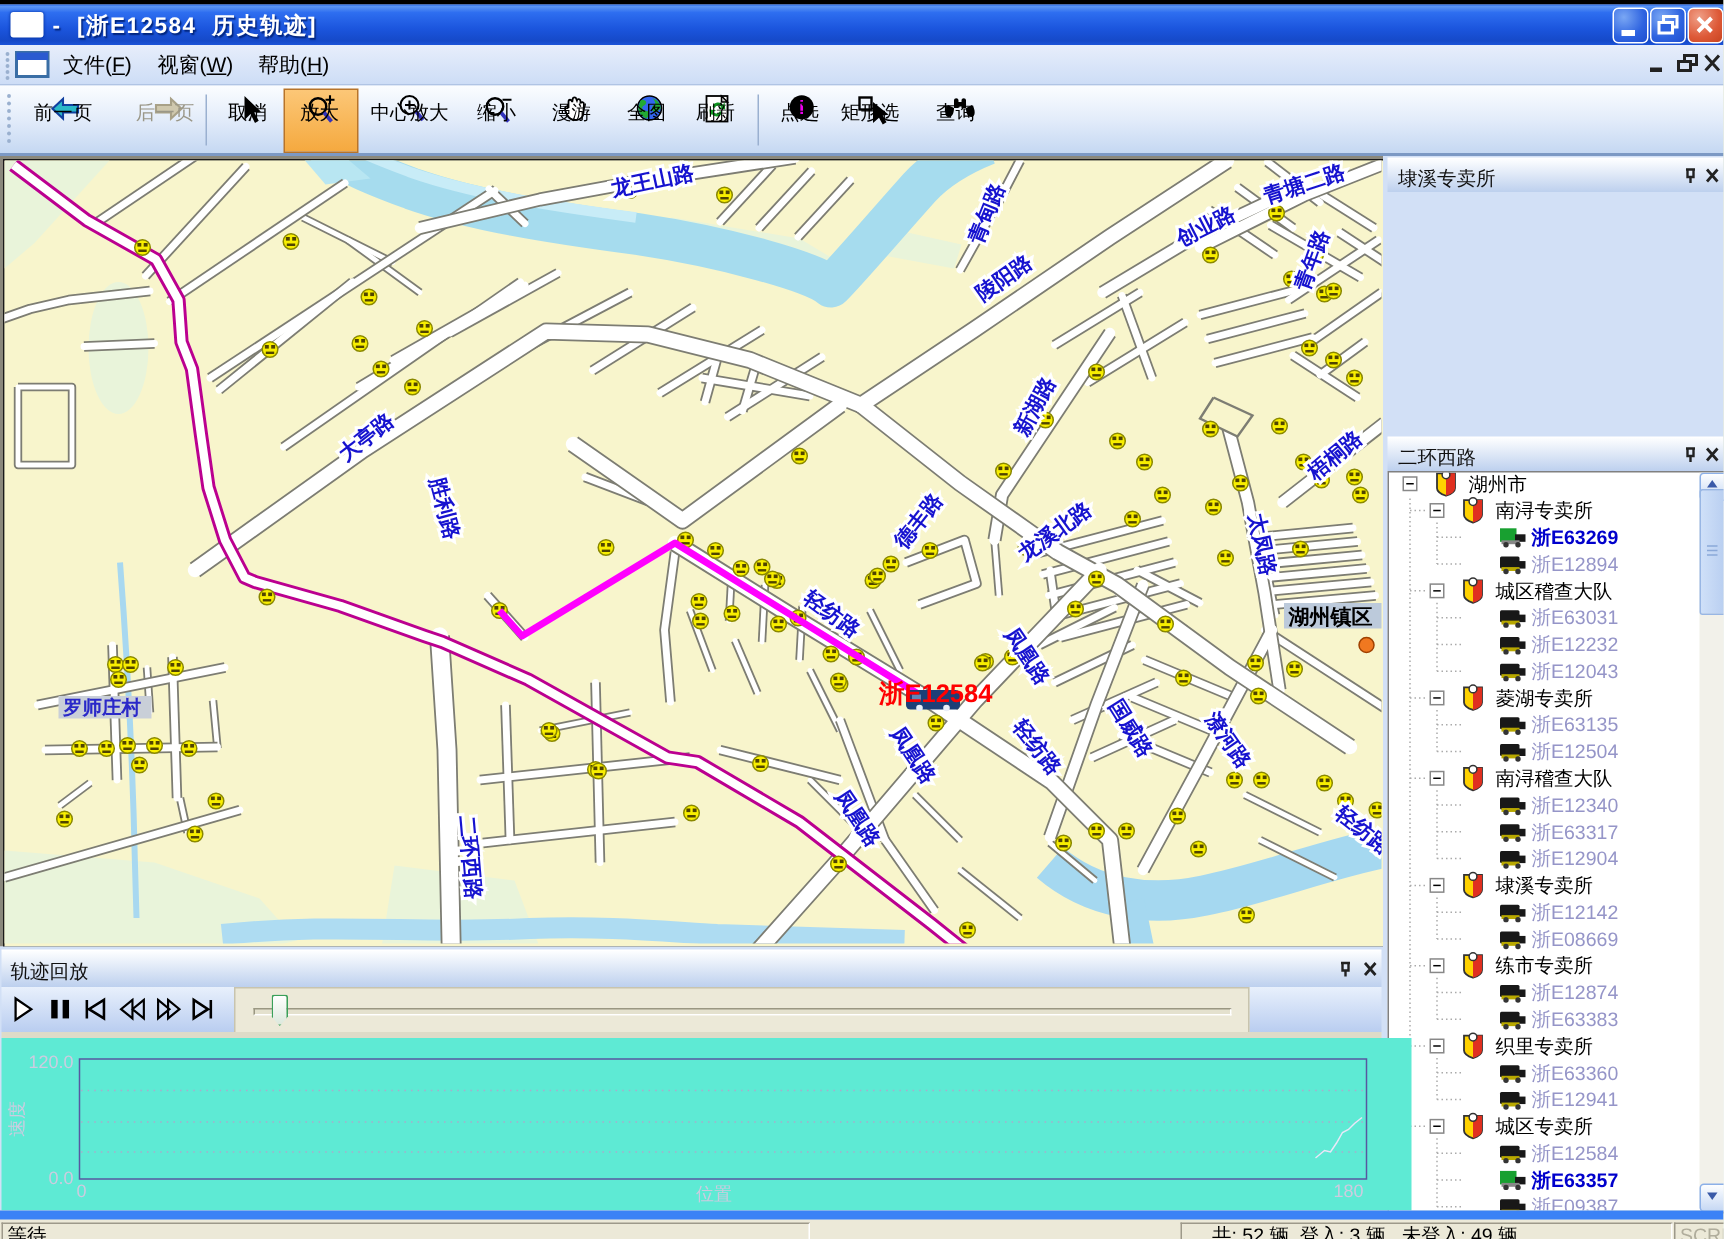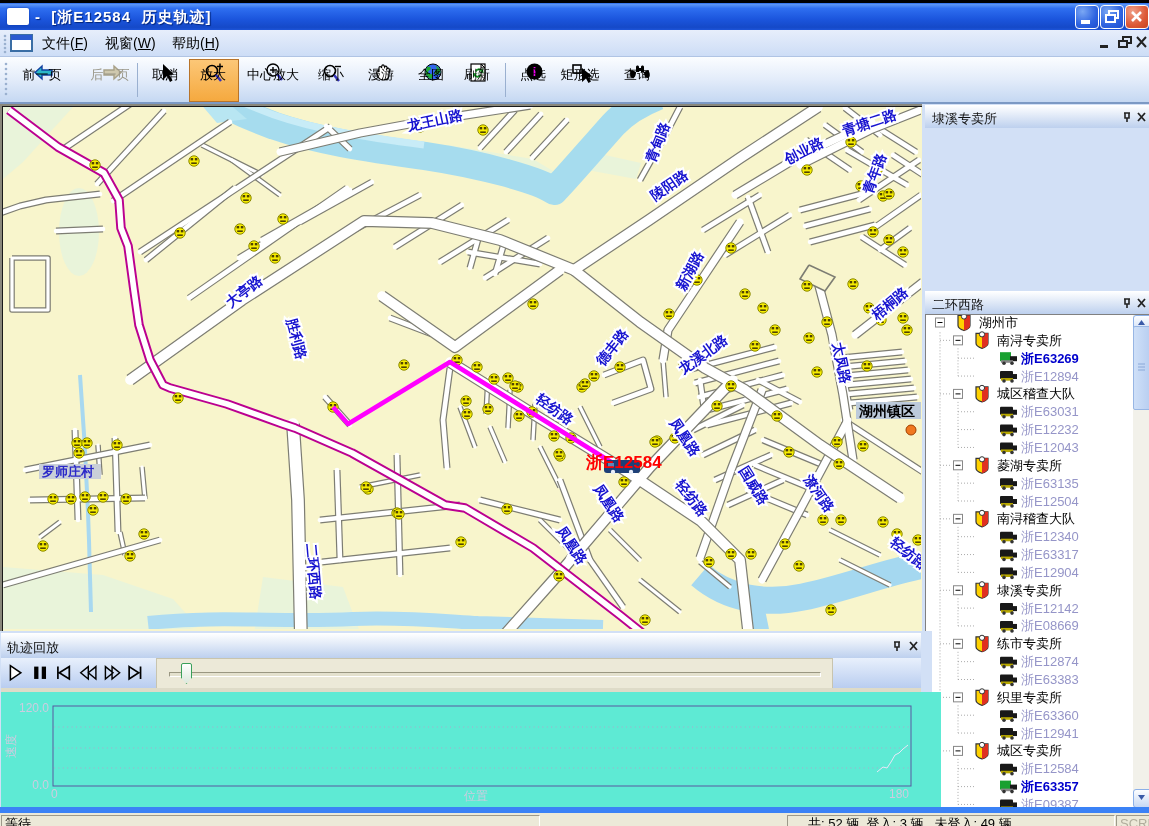--- a/index.html
+++ b/index.html
@@ -24,21 +24,21 @@
 .tbitem svg{position:absolute;top:2px;left:50%;margin-left:-10px;}
 .tbsep{position:absolute;top:6px;width:1px;height:34px;background:#9ab0d0;}
 
 #mapbox{left:0;top:104px;width:922px;height:527px;background:#8a887c;padding:0;}
 #mapinner{position:absolute;left:2px;top:2px;width:919px;height:524px;border:1px solid #1a1a1a;background:#f8f5cc;}
 
 #rpanel{left:922px;top:104px;width:227px;height:703px;background:#d2e0f6;}
 .ptitle{position:absolute;left:3px;width:224px;height:22px;background:linear-gradient(180deg,#fdfeff,#bdd0ee);border-top:1px solid #fff;font-size:13px;color:#111;}
 .ptitle .t{position:absolute;left:7px;top:4px;}
 
-#bpanel{left:0;top:631px;width:922px;height:176px;background:#d2e0f6;padding-left:10px;}
+#bpanel{left:0;top:631px;width:922px;height:176px;background:#d2e0f6;}
 
 #statusbar{left:0;top:807px;width:1149px;height:19px;background:#ece9d8;font-size:13px;color:#000;border-top:6px solid #3b82f6;}
 .sbox{position:absolute;top:2px;height:15px;border:1px solid;border-color:#9d998a #fff #fff #9d998a;font-size:13px;line-height:15px;white-space:nowrap;overflow:hidden;}
 text{font-family:"Liberation Sans",sans-serif;}
 </style>
 </head>
 <body>
 <div class="abs" id="blackstrip"></div>
 <div class="abs" id="titlebar">
   <div id="ticon"></div>

